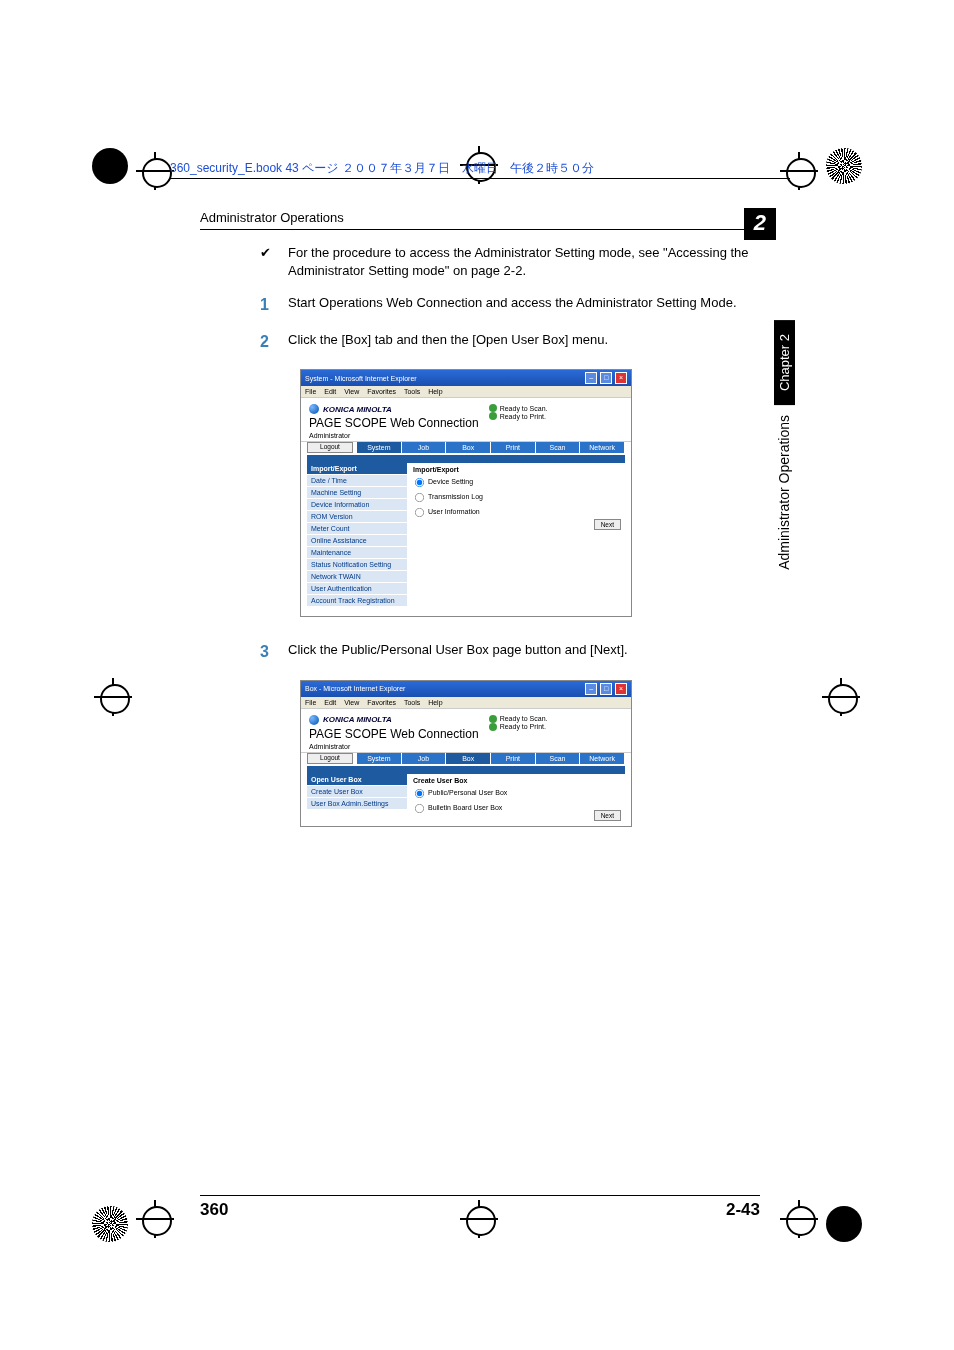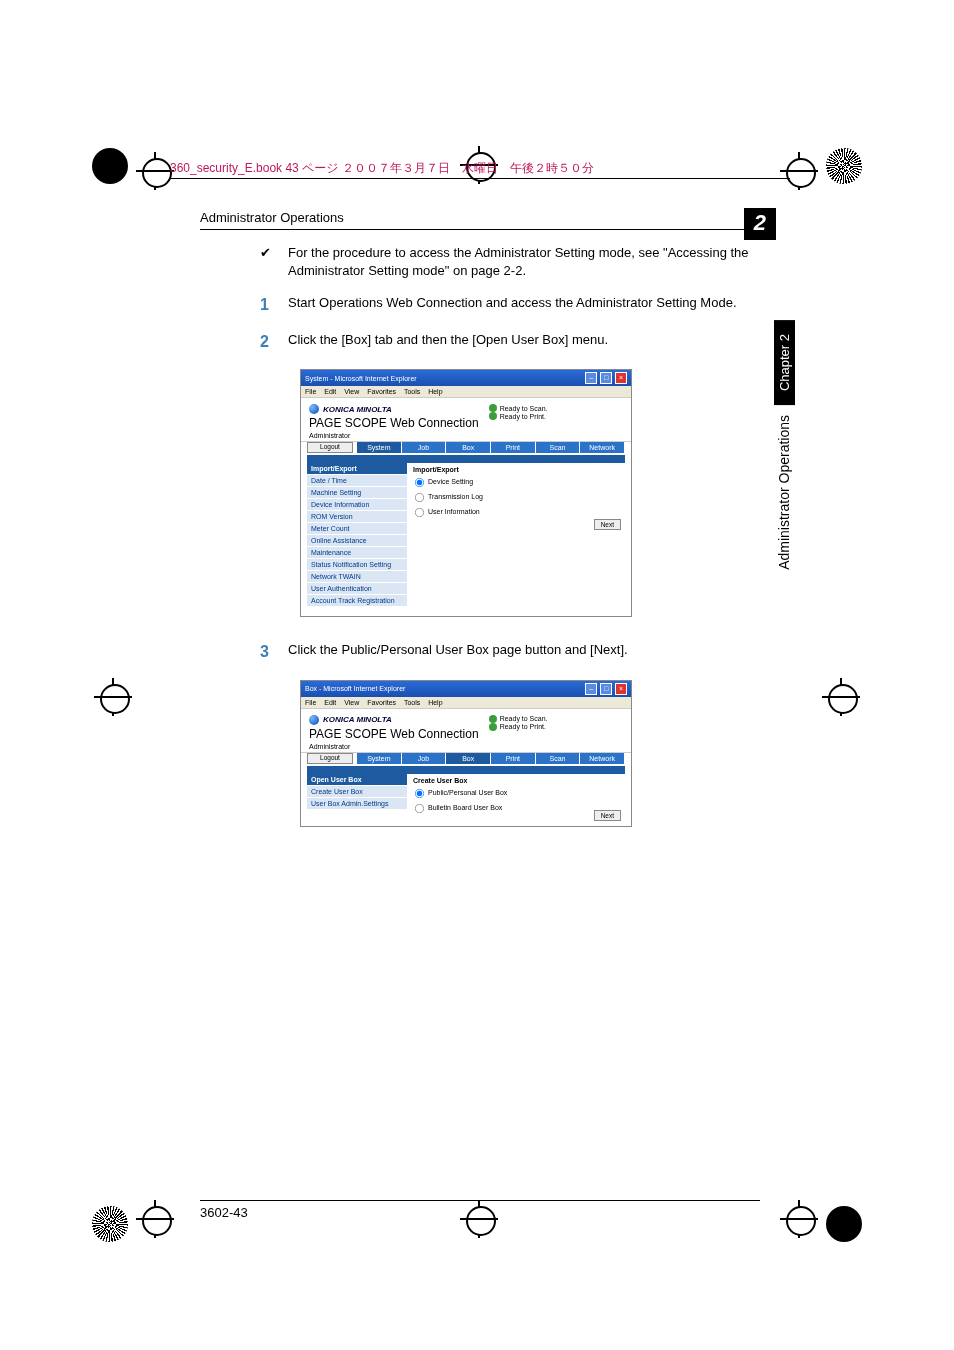--- a/index.html
+++ b/index.html
@@ -38,21 +38,21 @@
     position: absolute;
     left: 6px; top: 6px; width: 26px; height: 26px;
     border: 2px solid #000; border-radius: 50%; background: #fff;
   }
 
   .header-strip {
     position: absolute;
     left: 170px;
     top: 160px;
     font-size: 12px;
-    color: #be185d;
+    color: #1d4ed8;
   }
   .header-rule {
     position: absolute;
     left: 170px;
     top: 178px;
     width: 620px;
     border-top: 1px solid #000;
   }
 
   .page-area {
@@ -208,22 +208,24 @@
     padding: 0 2px;
   }
 
   .page-footer {
     position: absolute;
     left: 200px;
     bottom: 130px;
     width: 560px;
     border-top: 1px solid #000;
     padding-top: 4px;
-    font-size: 13px;
+    font-size: 17px;
     display: flex;
+    justify-content: space-between;
+    font-weight: bold;
   }
 </style>
 </head>
 <body>
 
 <div class="crop-circle solid" style="left:92px; top:148px;"></div>
 <div class="crop-circle hatched" style="right:92px; top:148px;"></div>
 <div class="crop-circle hatched" style="left:92px; bottom:108px;"></div>
 <div class="crop-circle solid" style="right:92px; bottom:108px;"></div>
 <div class="crosshair" style="left:136px; top:152px;">

